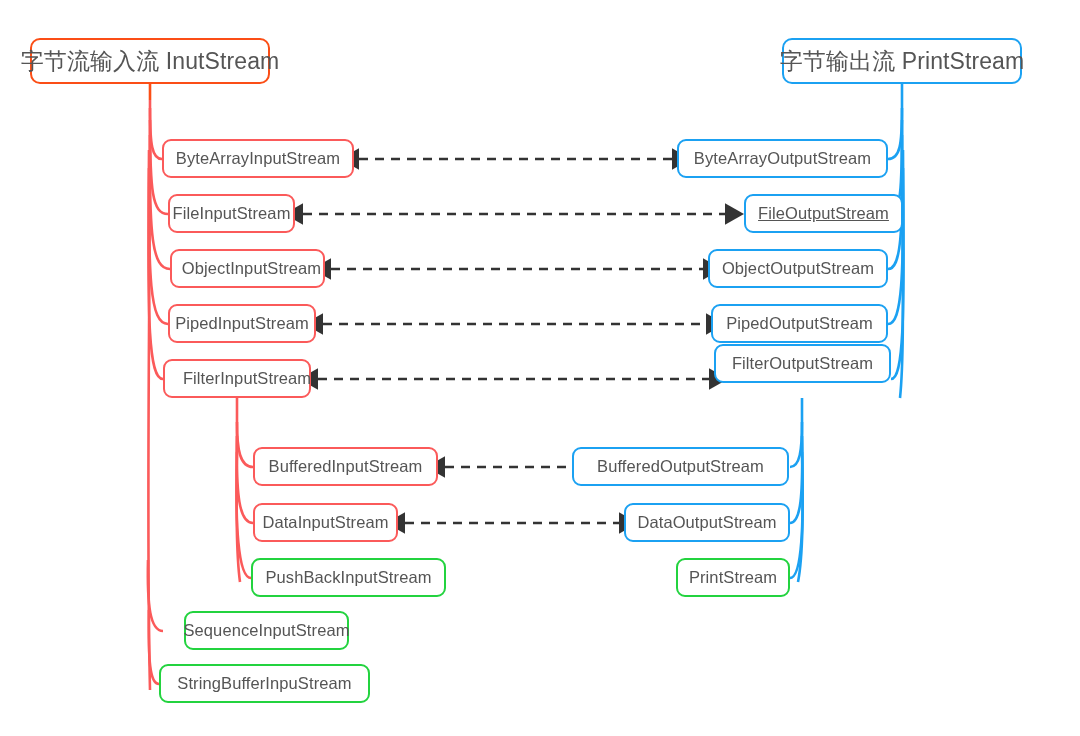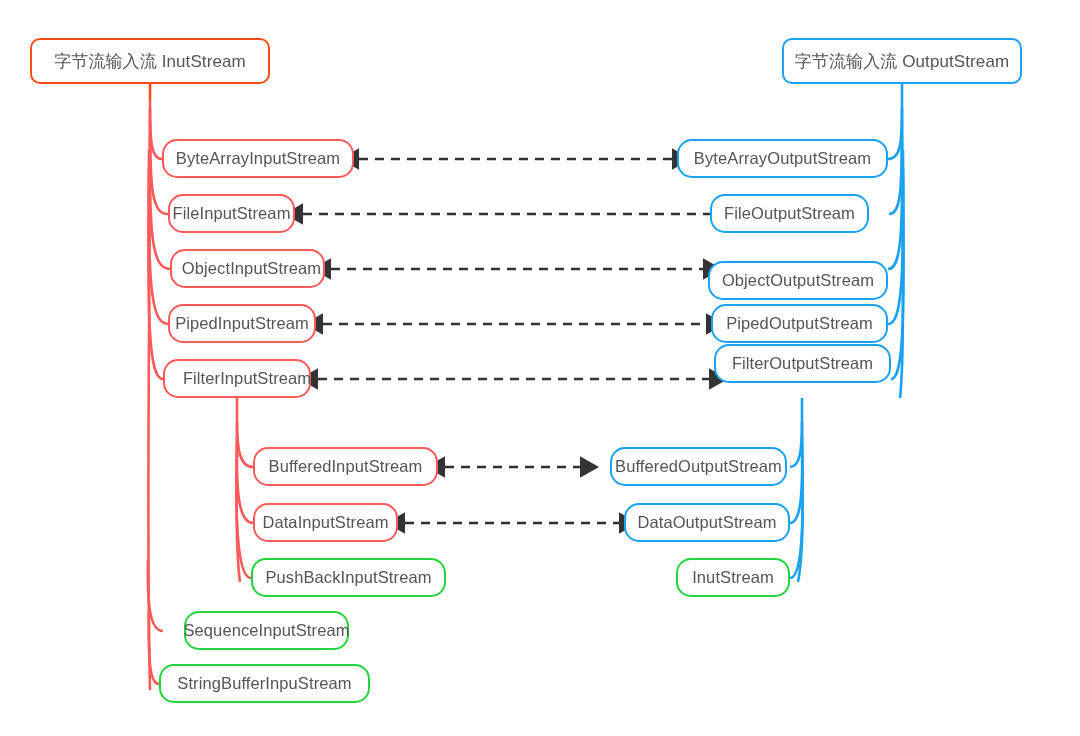--- a/index.html
+++ b/index.html
@@ -27,28 +27,28 @@
   }
   .node {
     position: absolute;
     box-sizing: border-box;
     display: flex;
     align-items: center;
     justify-content: center;
     background: #ffffff;
     border-style: solid;
     border-width: 2px;
-    border-radius: 15px;
+    border-radius: 9px;
     color: #555555;
     white-space: nowrap;
     letter-spacing: 0.1px;
   }
   .node.root {
     border-radius: 10px;
-    font-size: 17px;
+    font-size: 23px;
     text-align: center;
   }
   .node.child {
     font-size: 16.5px;
   }
   .c-red    { border-color: #fb5a5a; }
   .c-orange { border-color: #fb4e16; }
   .c-blue   { border-color: #1ba1f2; }
   .c-green  { border-color: #23d33f; }
 </style>
@@ -118,21 +118,21 @@
       <line x1="318" y1="379" x2="709" y2="379"></line>
       <line x1="445" y1="467" x2="580" y2="467"></line>
       <line x1="405" y1="523" x2="619" y2="523"></line>
     </g>
   </svg>
 
   <div class="node root c-orange" style="left:30px;top:38px;width:240px;height:46px;">
     <span>字节流输入流 InutStream</span>
   </div>
   <div class="node root c-blue" style="left:782px;top:38px;width:240px;height:46px;">
-    <span>字节流输入流 OutputStream</span>
+    <span>字节输出流 PrintStream</span>
   </div>
 
   <div class="node child c-red" style="left:162px;top:139px;width:192px;height:39px;">
     <span>ByteArrayInputStream</span>
   </div>
   <div class="node child c-red" style="left:168px;top:194px;width:127px;height:39px;">
     <span>FileInputStream</span>
   </div>
   <div class="node child c-red" style="left:170px;top:249px;width:155px;height:39px;padding-left:8px;">
     <span>ObjectInputStream</span>
@@ -155,35 +155,35 @@
   <div class="node child c-green" style="left:163px;top:611px;width:165px;height:39px;margin-left:21px;">
     <span>SequenceInputStream</span>
   </div>
   <div class="node child c-green" style="left:159px;top:664px;width:211px;height:39px;">
     <span>StringBufferInpuStream</span>
   </div>
 
   <div class="node child c-blue" style="left:677px;top:139px;width:211px;height:39px;text-align:right;">
     <span>ByteArrayOutputStream</span>
   </div>
-  <div class="node child c-blue" style="left:710px;top:194px;width:159px;height:39px;">
+  <div class="node child c-blue" style="left:744px;top:194px;width:159px;height:39px;text-decoration:underline;">
     <span>FileOutputStream</span>
   </div>
-  <div class="node child c-blue" style="left:708px;top:249px;width:180px;height:39px;margin-top:12px;">
+  <div class="node child c-blue" style="left:708px;top:249px;width:180px;height:39px;">
     <span>ObjectOutputStream</span>
   </div>
   <div class="node child c-blue" style="left:711px;top:304px;width:177px;height:39px;">
     <span>PipedOutputStream</span>
   </div>
   <div class="node child c-blue" style="left:714px;top:344px;width:177px;height:39px;">
     <span>FilterOutputStream</span>
   </div>
-  <div class="node child c-blue" style="left:610px;top:447px;width:177px;height:39px;">
+  <div class="node child c-blue" style="left:572px;top:447px;width:217px;height:39px;">
     <span>BufferedOutputStream</span>
   </div>
   <div class="node child c-blue" style="left:624px;top:503px;width:166px;height:39px;">
     <span>DataOutputStream</span>
   </div>
   <div class="node child c-green" style="left:676px;top:558px;width:114px;height:39px;">
-    <span>InutStream</span>
+    <span>PrintStream</span>
   </div>
 
 </div>
 
 </body></html>

